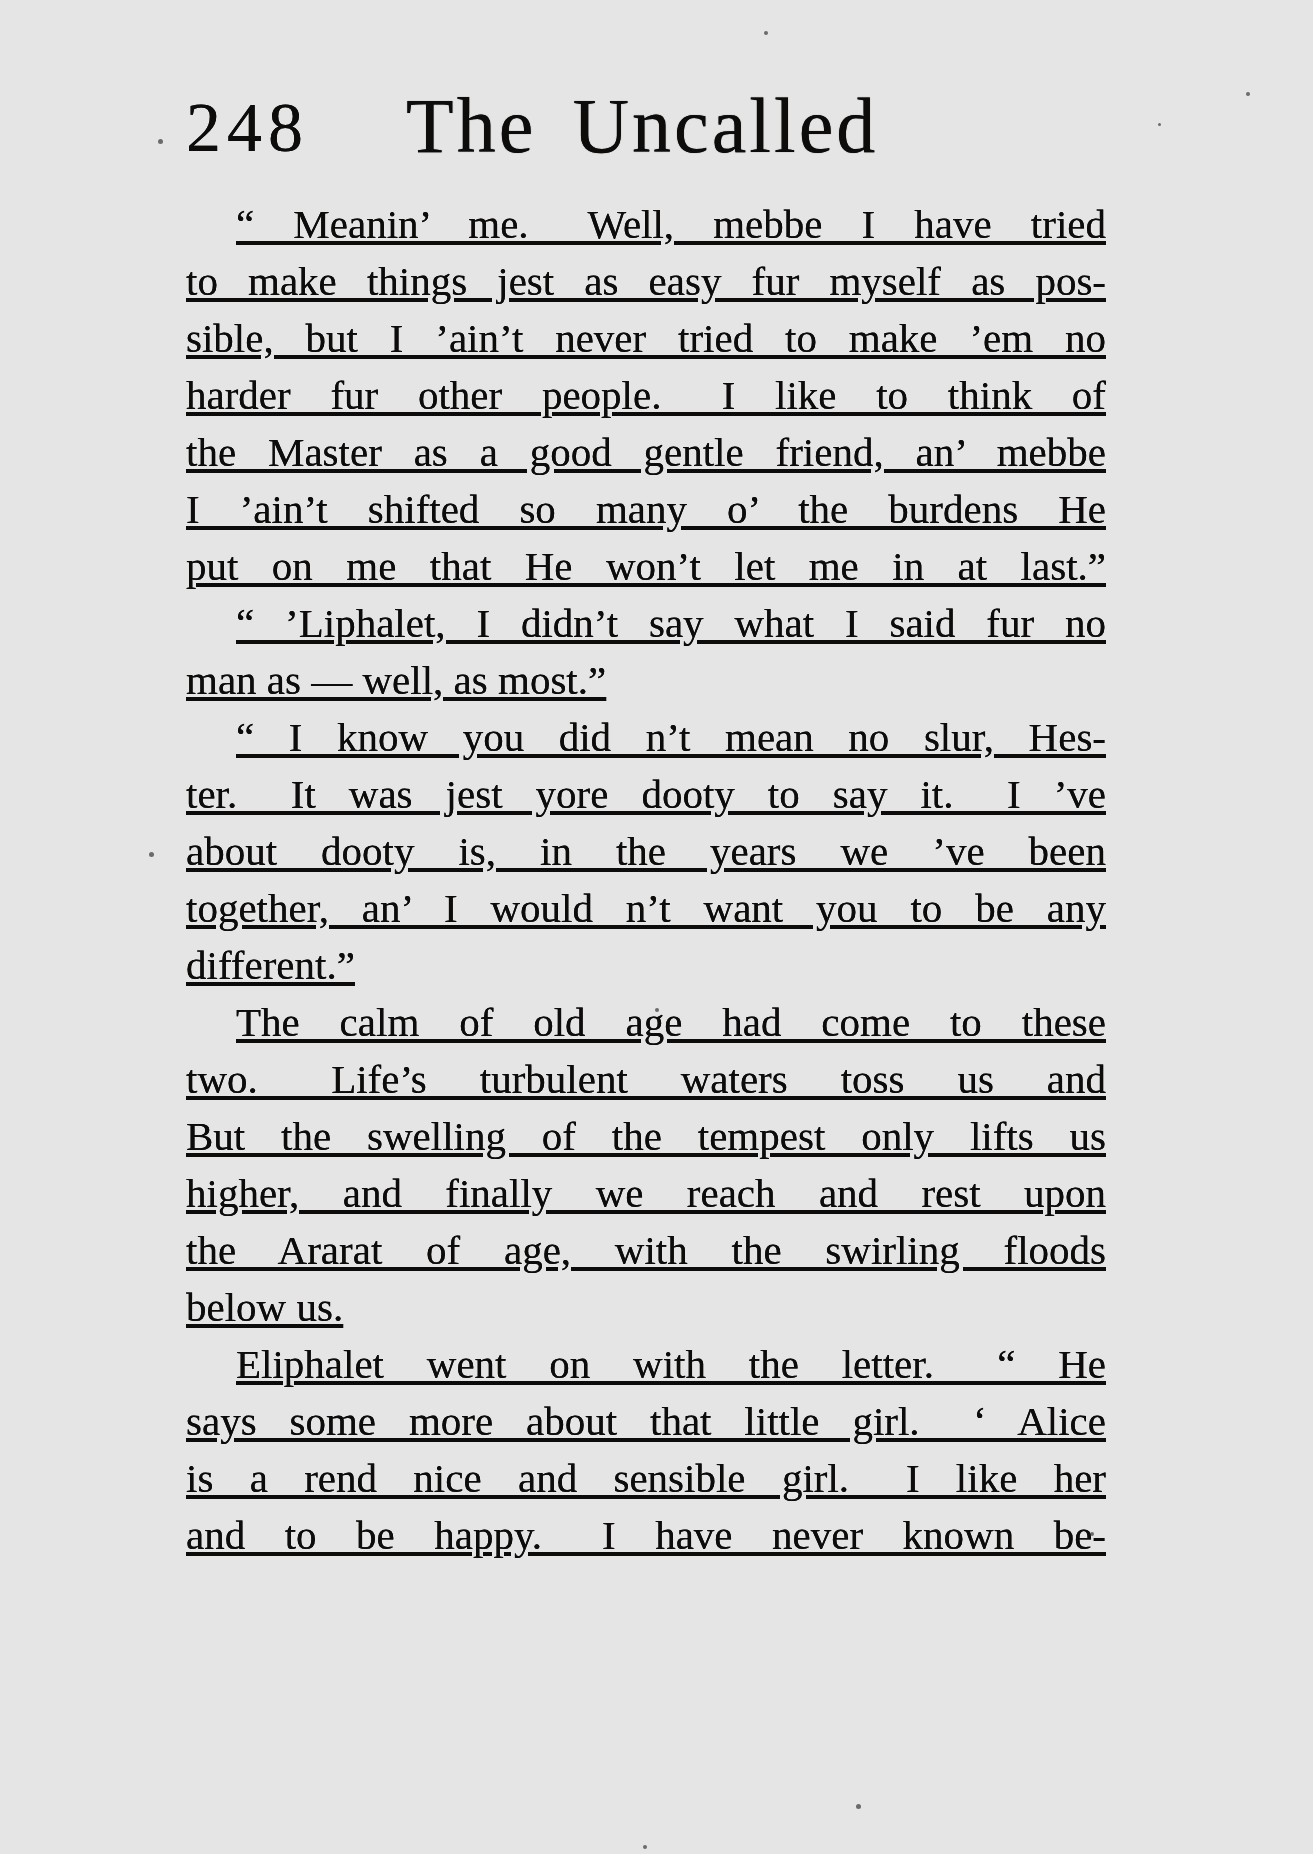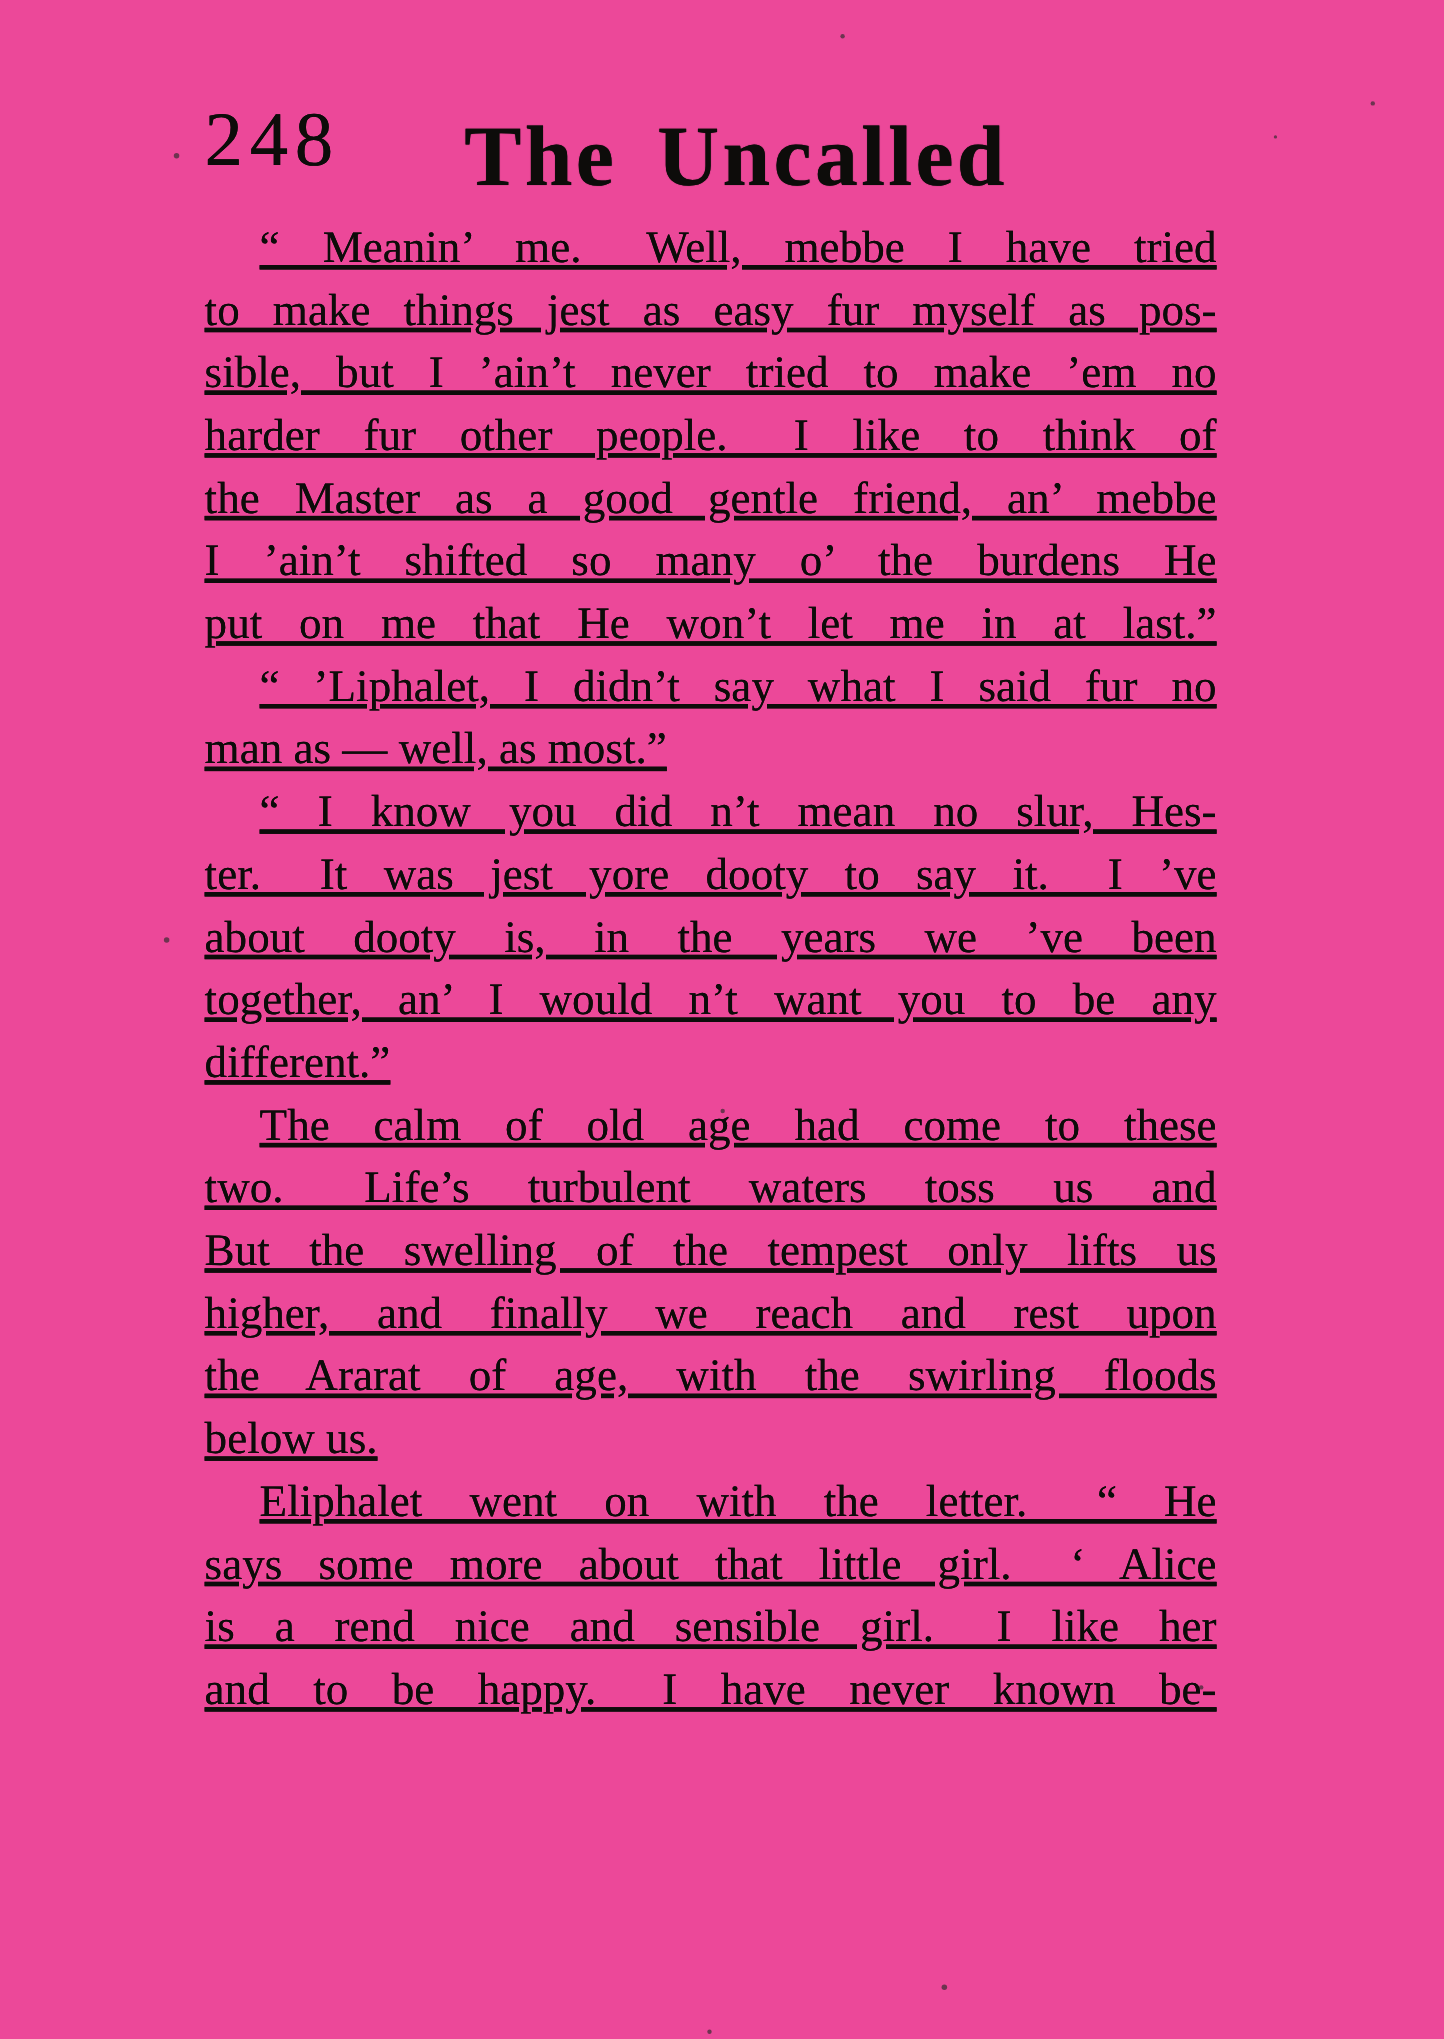--- a/index.html
+++ b/index.html
@@ -4,21 +4,21 @@
 <style>
   html, body {
     margin: 0;
     padding: 0;
     background: #ffffff;
   }
   .page {
     position: relative;
     width: 1313px;
     height: 1854px;
-    background: #ec4899;
+    background: #e5e5e5;
     color: #0d0c0a;
     font-family: "Liberation Serif", "DejaVu Serif", serif;
     overflow: hidden;
   }
   .page-header {
     position: absolute;
     left: 0;
     top: 0;
     width: 100%;
     height: 0;
@@ -28,23 +28,23 @@
     left: 186px;
     top: 88px;
     font-size: 70px;
     letter-spacing: 6px;
     text-shadow: 0 0 0.6px currentColor;
   }
   .running-title {
     position: absolute;
     left: 406px;
     top: 81px;
-    margin: 16px;
+    margin: 0;
     font-size: 78px;
-    font-weight: bold;
+    font-weight: normal;
     letter-spacing: 3px;
     word-spacing: 14px;
     text-shadow: 0 0 0.7px currentColor;
   }
   .page-body {
     position: absolute;
     left: 186px;
     top: 196px;
     width: 920px;
     text-decoration: underline;

